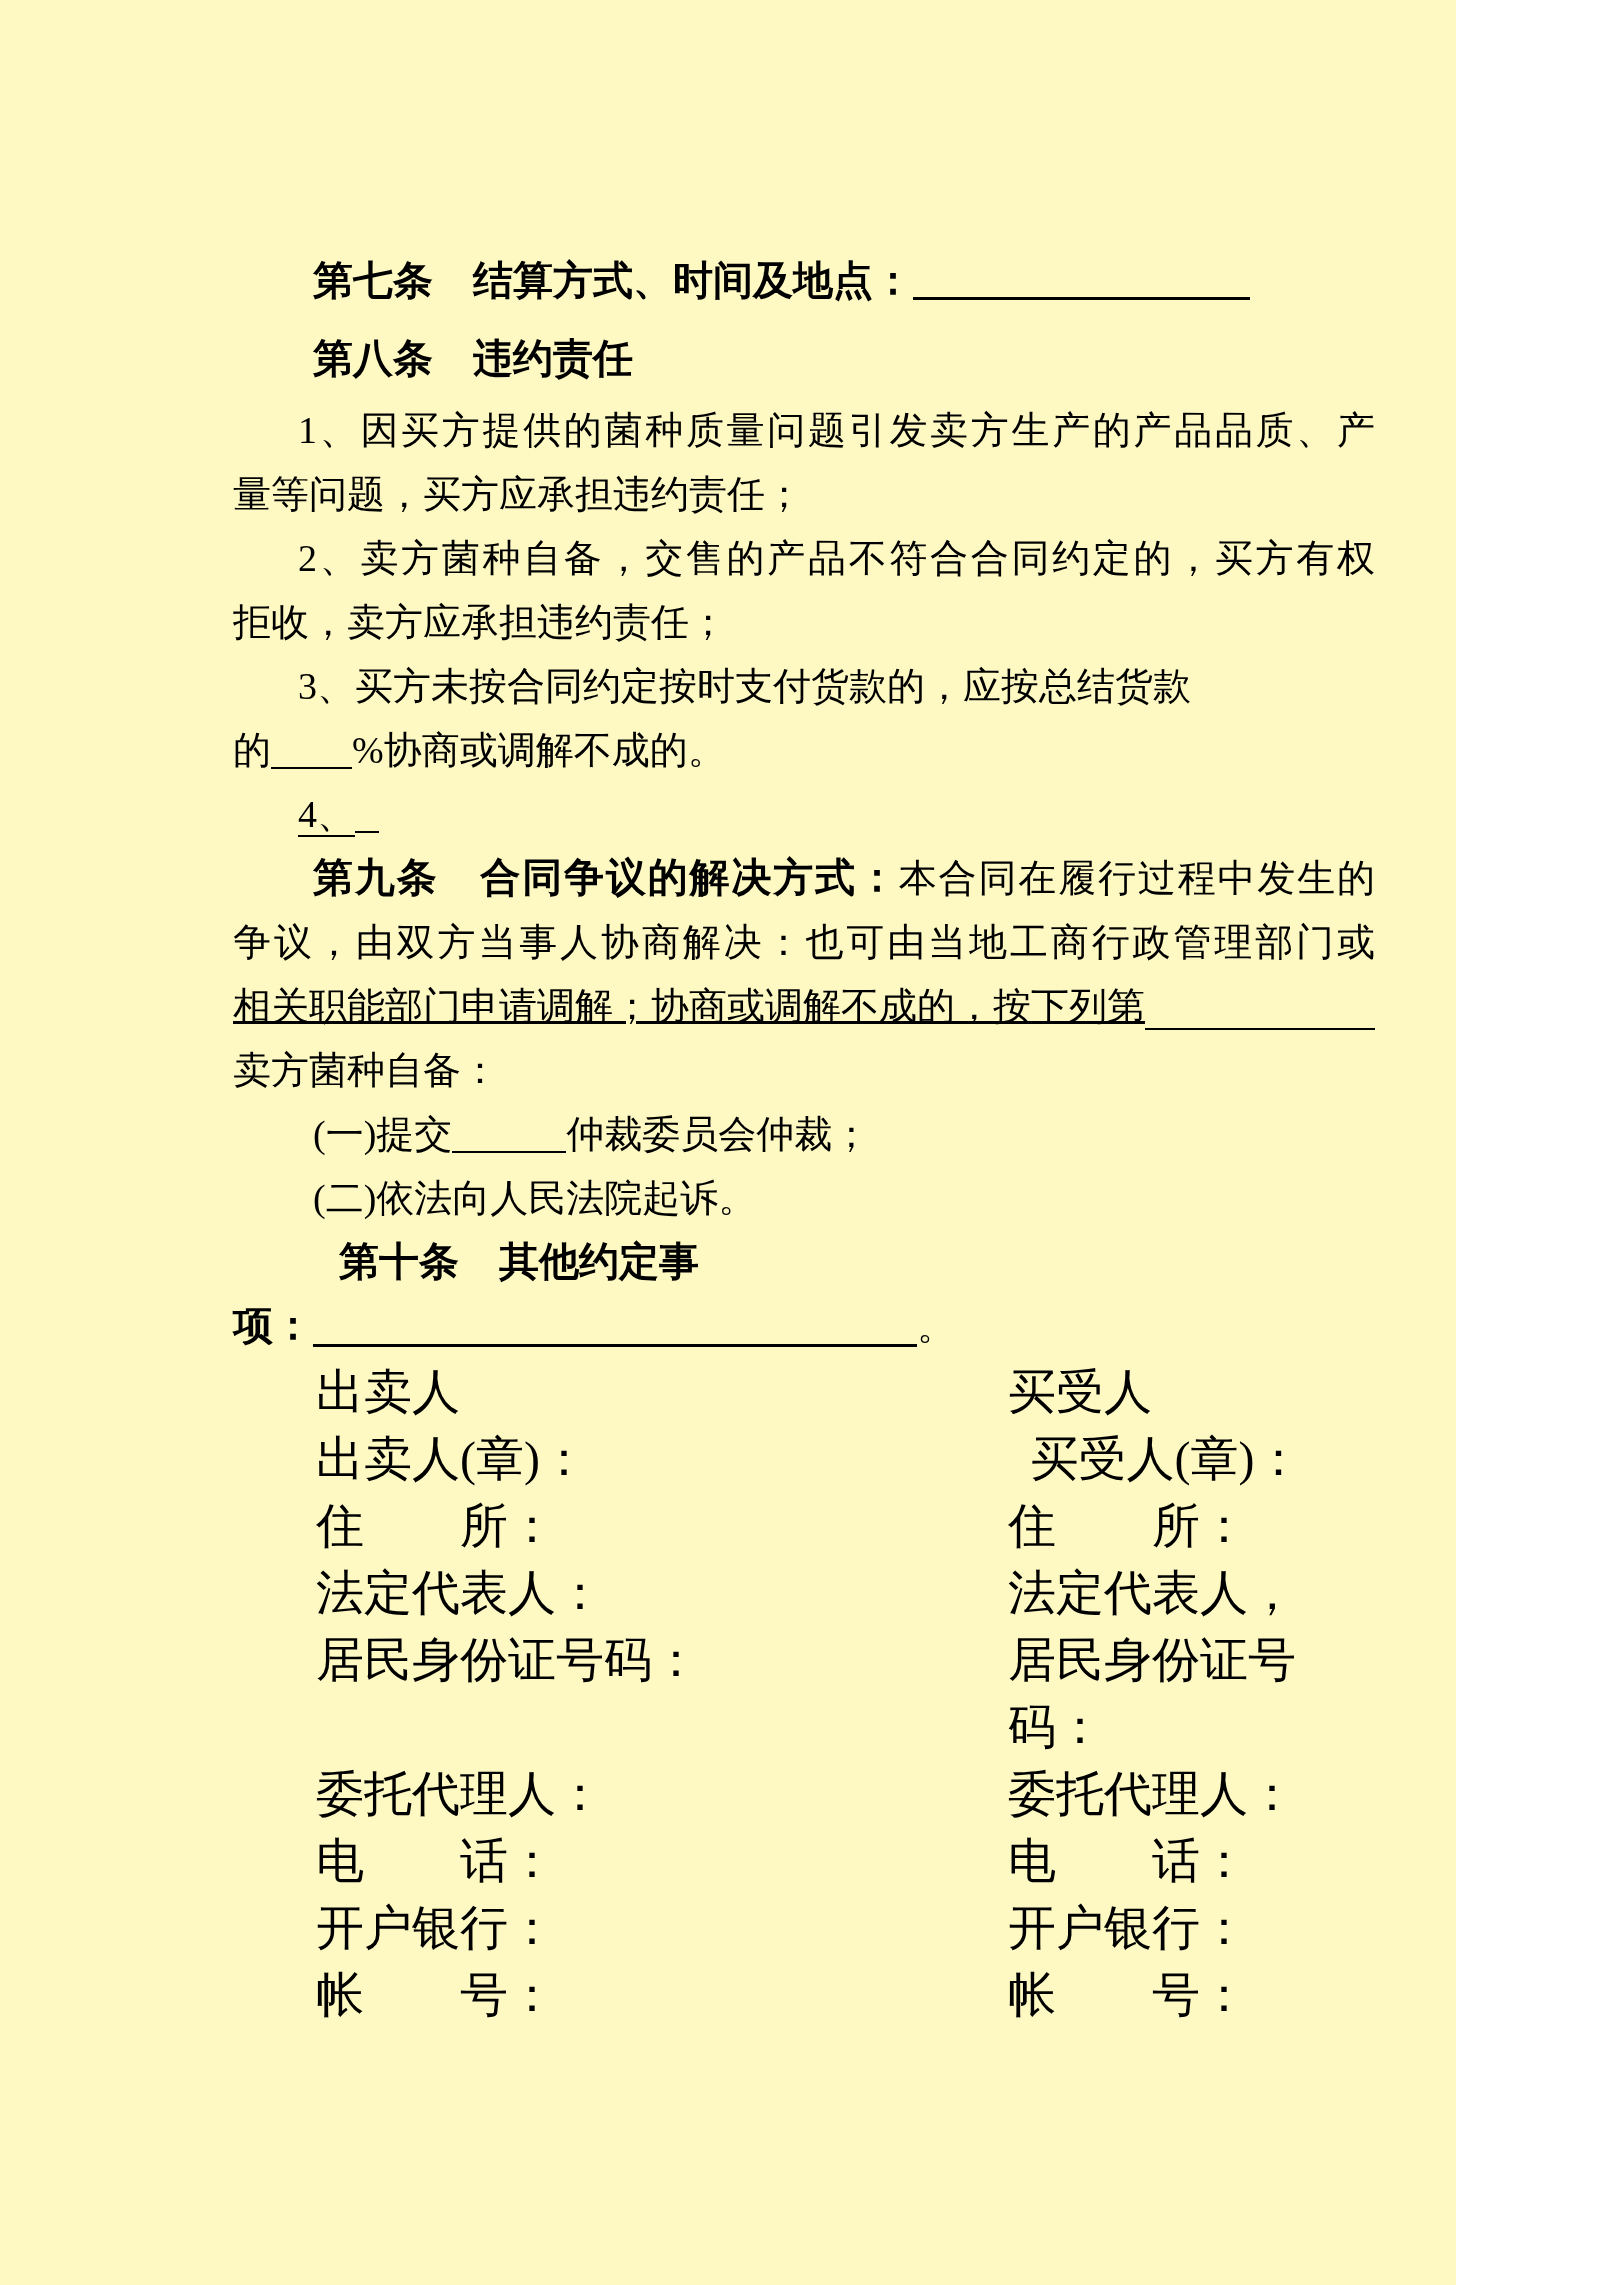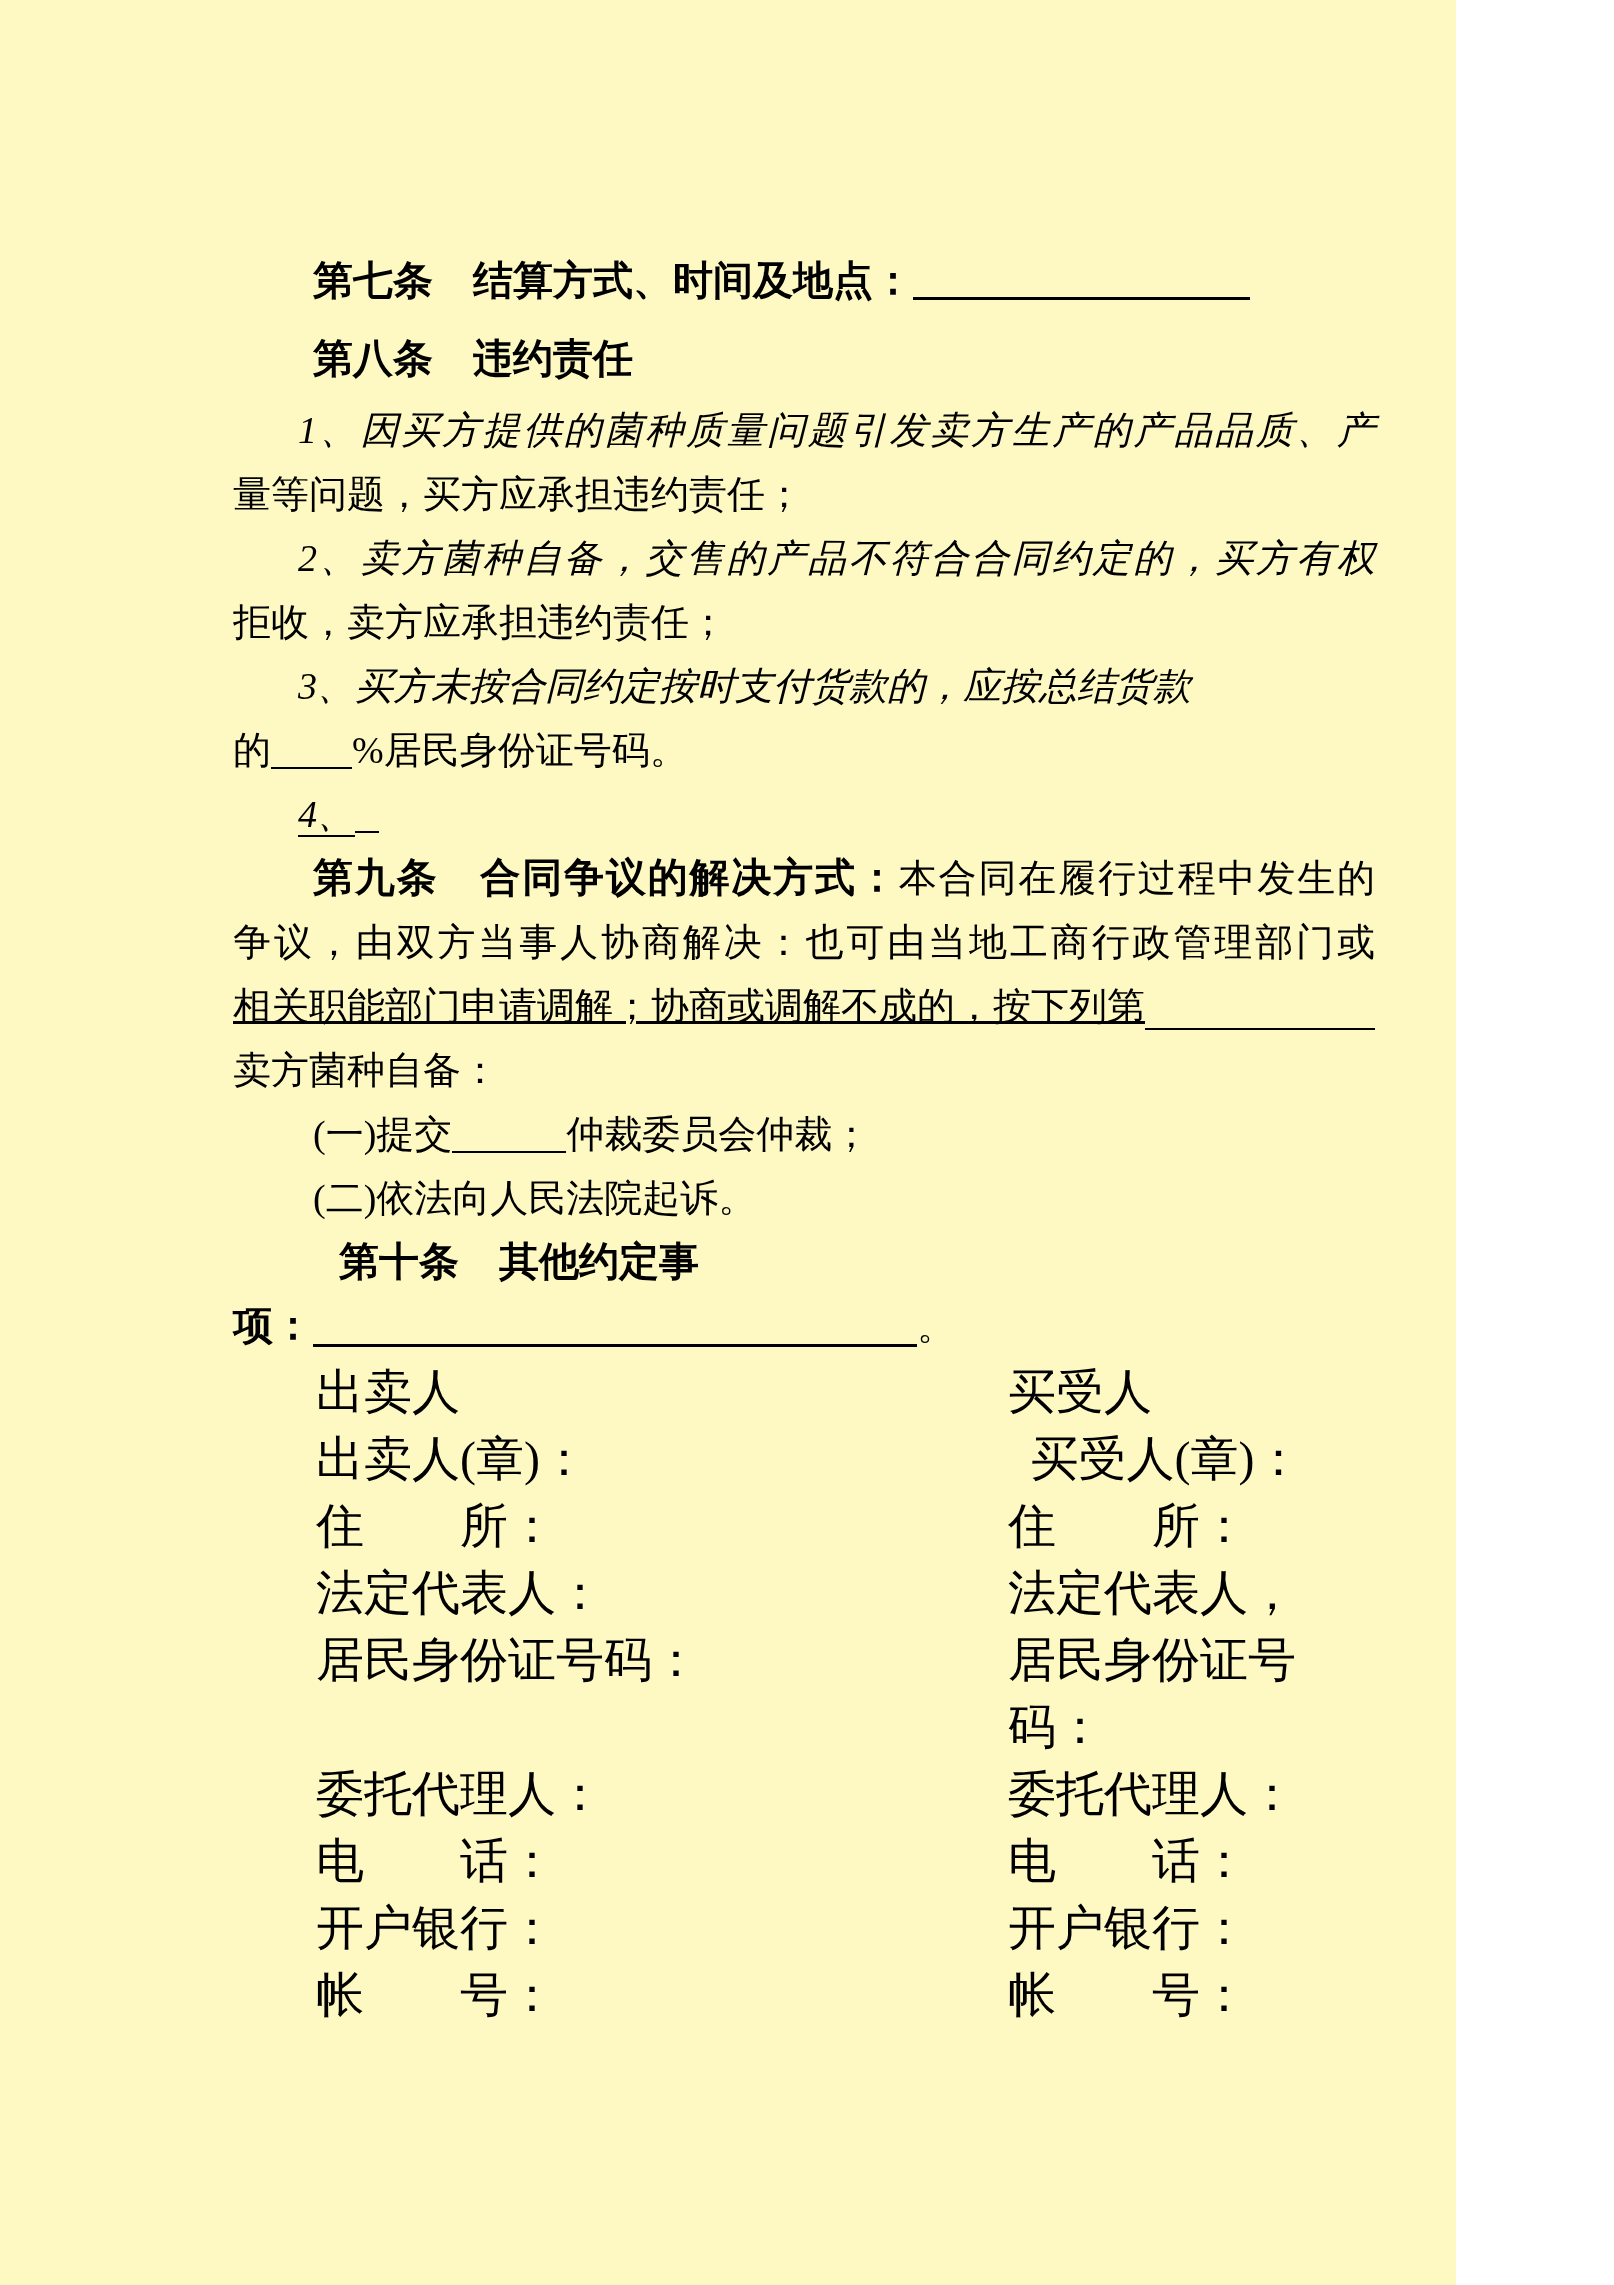--- a/index.html
+++ b/index.html
@@ -30,21 +30,21 @@
   .line {
     font-size: 38px;
     line-height: 64px;
   }
   .jline {            
     text-align: justify;
     text-align-last: justify;
   }
   .b { font-weight: bold; font-size: 40px; }
   .ind-head { padding-left: 80px; }   
-  .ind-num  { padding-left: 65px; font-style: italic; }   
+  .ind-num  { padding-left: 65px; }   
   .ind-h10  { padding-left: 106px; }  
 
   
   .bl {
     display: inline-block;
     border-bottom: 2.7px solid #000;
     vertical-align: -6.3px;
   }
   .bl-settle { width: 337px; border-bottom-width: 3.6px; }
   .bl-pct    { width: 81px; }
@@ -82,21 +82,21 @@
     </div>
 
     <div class="line jline ind-num">1、因买方提供的菌种质量问题引发卖方生产的产品品质、产</div>
     <div class="line">量等问题，买方应承担违约责任；</div>
 
     <div class="line jline ind-num">2、卖方菌种自备，交售的产品不符合合同约定的，买方有权</div>
     <div class="line">拒收，卖方应承担违约责任；</div>
 
     <div class="line ind-num">3、买方未按合同约定按时支付货款的，应按总结货款</div>
     <div class="line">
-      <span>的</span><span class="bl bl-pct"></span><span>%居民身份证号码。</span>
+      <span>的</span><span class="bl bl-pct"></span><span>%协商或调解不成的。</span>
     </div>
 
     <div class="line ind-num">
       <span class="ul-text">4、</span><span class="bl bl-tail4"></span>
     </div>
 
     <div class="line jline ind-head">
       <span class="b">第九条　合同争议的解决方式：</span><span>本合同在履行过程中发生的</span>
     </div>
     <div class="line jline">争议，由双方当事人协商解决：也可由当地工商行政管理部门或</div>

